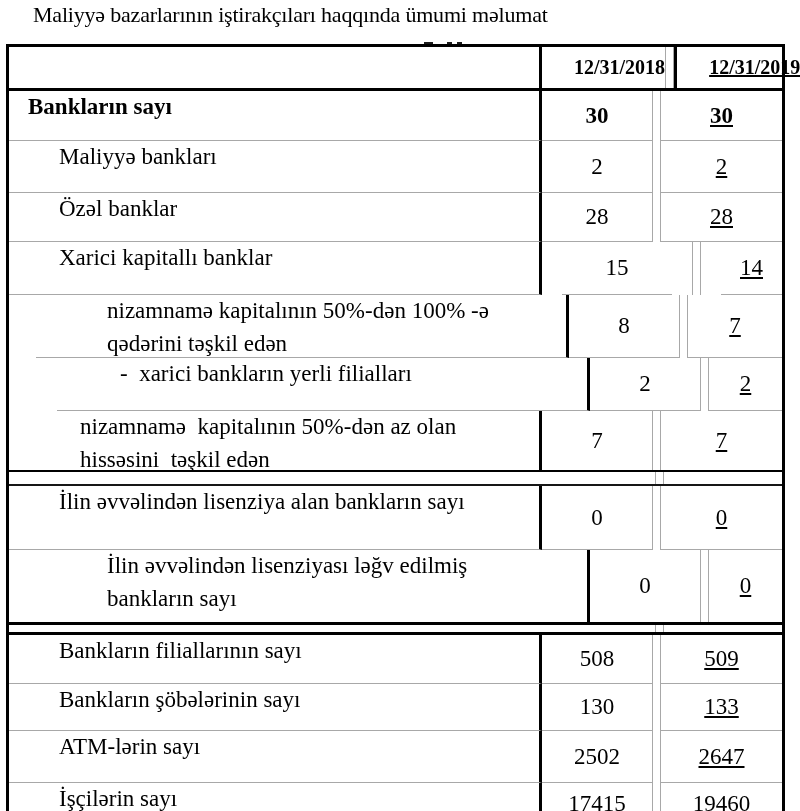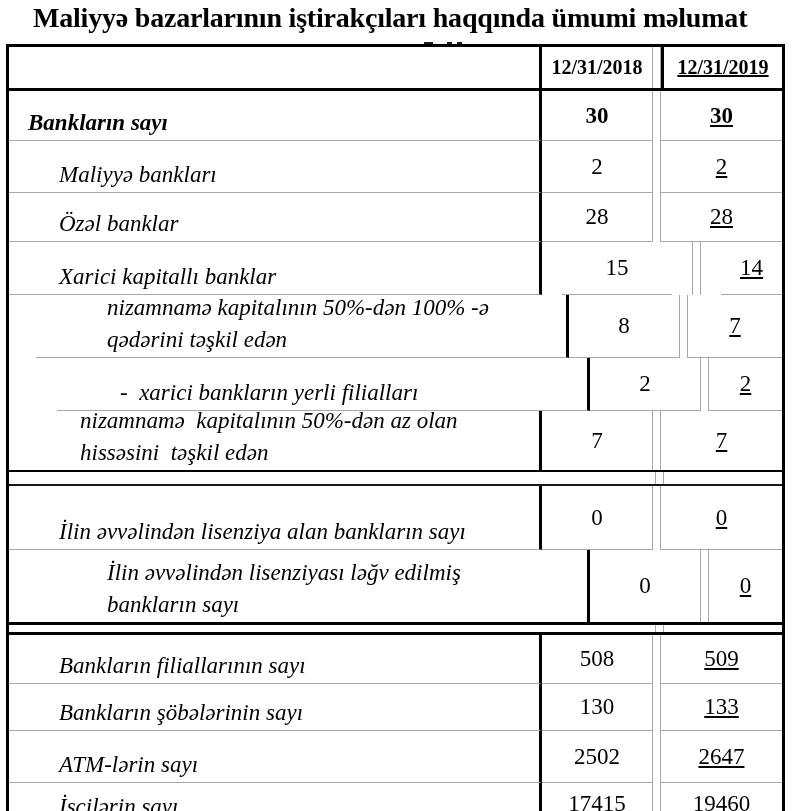--- a/index.html
+++ b/index.html
@@ -6,59 +6,59 @@
     --black:#000000;
     --gray:#a8a8a8;
   }
   html,body{margin:0;padding:0;background:#ffffff;}
   body{
     width:800px;height:811px;overflow:hidden;position:relative;
     font-family:"Liberation Serif","DejaVu Serif",serif;color:#000;
   }
   .title{
     position:absolute;left:33px;top:2px;
-    font-size:28px;font-weight:bold;white-space:nowrap;letter-spacing:-0.2px;
+    font-size:22px;font-weight:normal;white-space:nowrap;letter-spacing:-0.2px;
   }
   .artifact{position:absolute;background:#1c1c1c;}
   .a1{left:424px;top:42px;width:9px;height:3px;}
   .a2{left:447px;top:42px;width:5px;height:3px;}
   .a3{left:457px;top:42px;width:5px;height:3px;}
 
   .table{
     position:absolute;left:6px;top:44px;width:779px;box-sizing:border-box;
     border-top:3px solid var(--black);
     border-left:3px solid var(--black);
     border-right:3px solid var(--black);
     border-bottom:4px solid var(--black);
     background:#fff;
   }
   .row{display:flex;box-sizing:border-box;align-items:stretch;}
   .c-label{
-    flex:0 0 533px;box-sizing:border-box;display:flex;align-items:flex-end;
+    flex:0 0 533px;box-sizing:border-box;display:flex;align-items:flex-start;
     border-right:3px solid var(--black);
-    font-size:23px;line-height:1.42;white-space:pre-wrap;font-style:italic;
+    font-size:23px;line-height:1.42;white-space:pre-wrap;
   }
   .c-v1{
     flex:0 0 110px;box-sizing:border-box;display:flex;align-items:center;justify-content:center;
     font-size:23px;
   }
   .c-gap{
     flex:0 0 9px;box-sizing:border-box;align-self:stretch;
     border-left:1px solid var(--gray);border-right:1px solid var(--gray);
   }
   .c-v2{
     flex:1;box-sizing:border-box;display:flex;align-items:center;justify-content:center;
     font-size:23px;
     text-decoration:underline;
   }
   .c-label,.c-v1,.c-v2{border-bottom:1px solid var(--gray);}
   .nb > .c-label,.nb > .c-v1,.nb > .c-v2{border-bottom:none;}
 
   .header{height:44px;border-bottom:3px solid var(--black);}
-  .header .c-label,.header .c-v1,.header .c-v2{border-bottom:none;}
+  .header .c-label,.header .c-v1,.header .c-v2{border-bottom:none;padding-left:32px;}
   .header .c-v1,.header .c-v2{font-size:20px;font-weight:bold;}
   .header .c-v2{border-left:3px solid var(--black);}
 
   .i0{padding-left:19px;}
   .i1{padding-left:50px;}
   .i2{padding-left:71px;}
   .i3{padding-left:63px;margin-left:48px;}
   .b{font-weight:bold;}
 
   .spacer{

